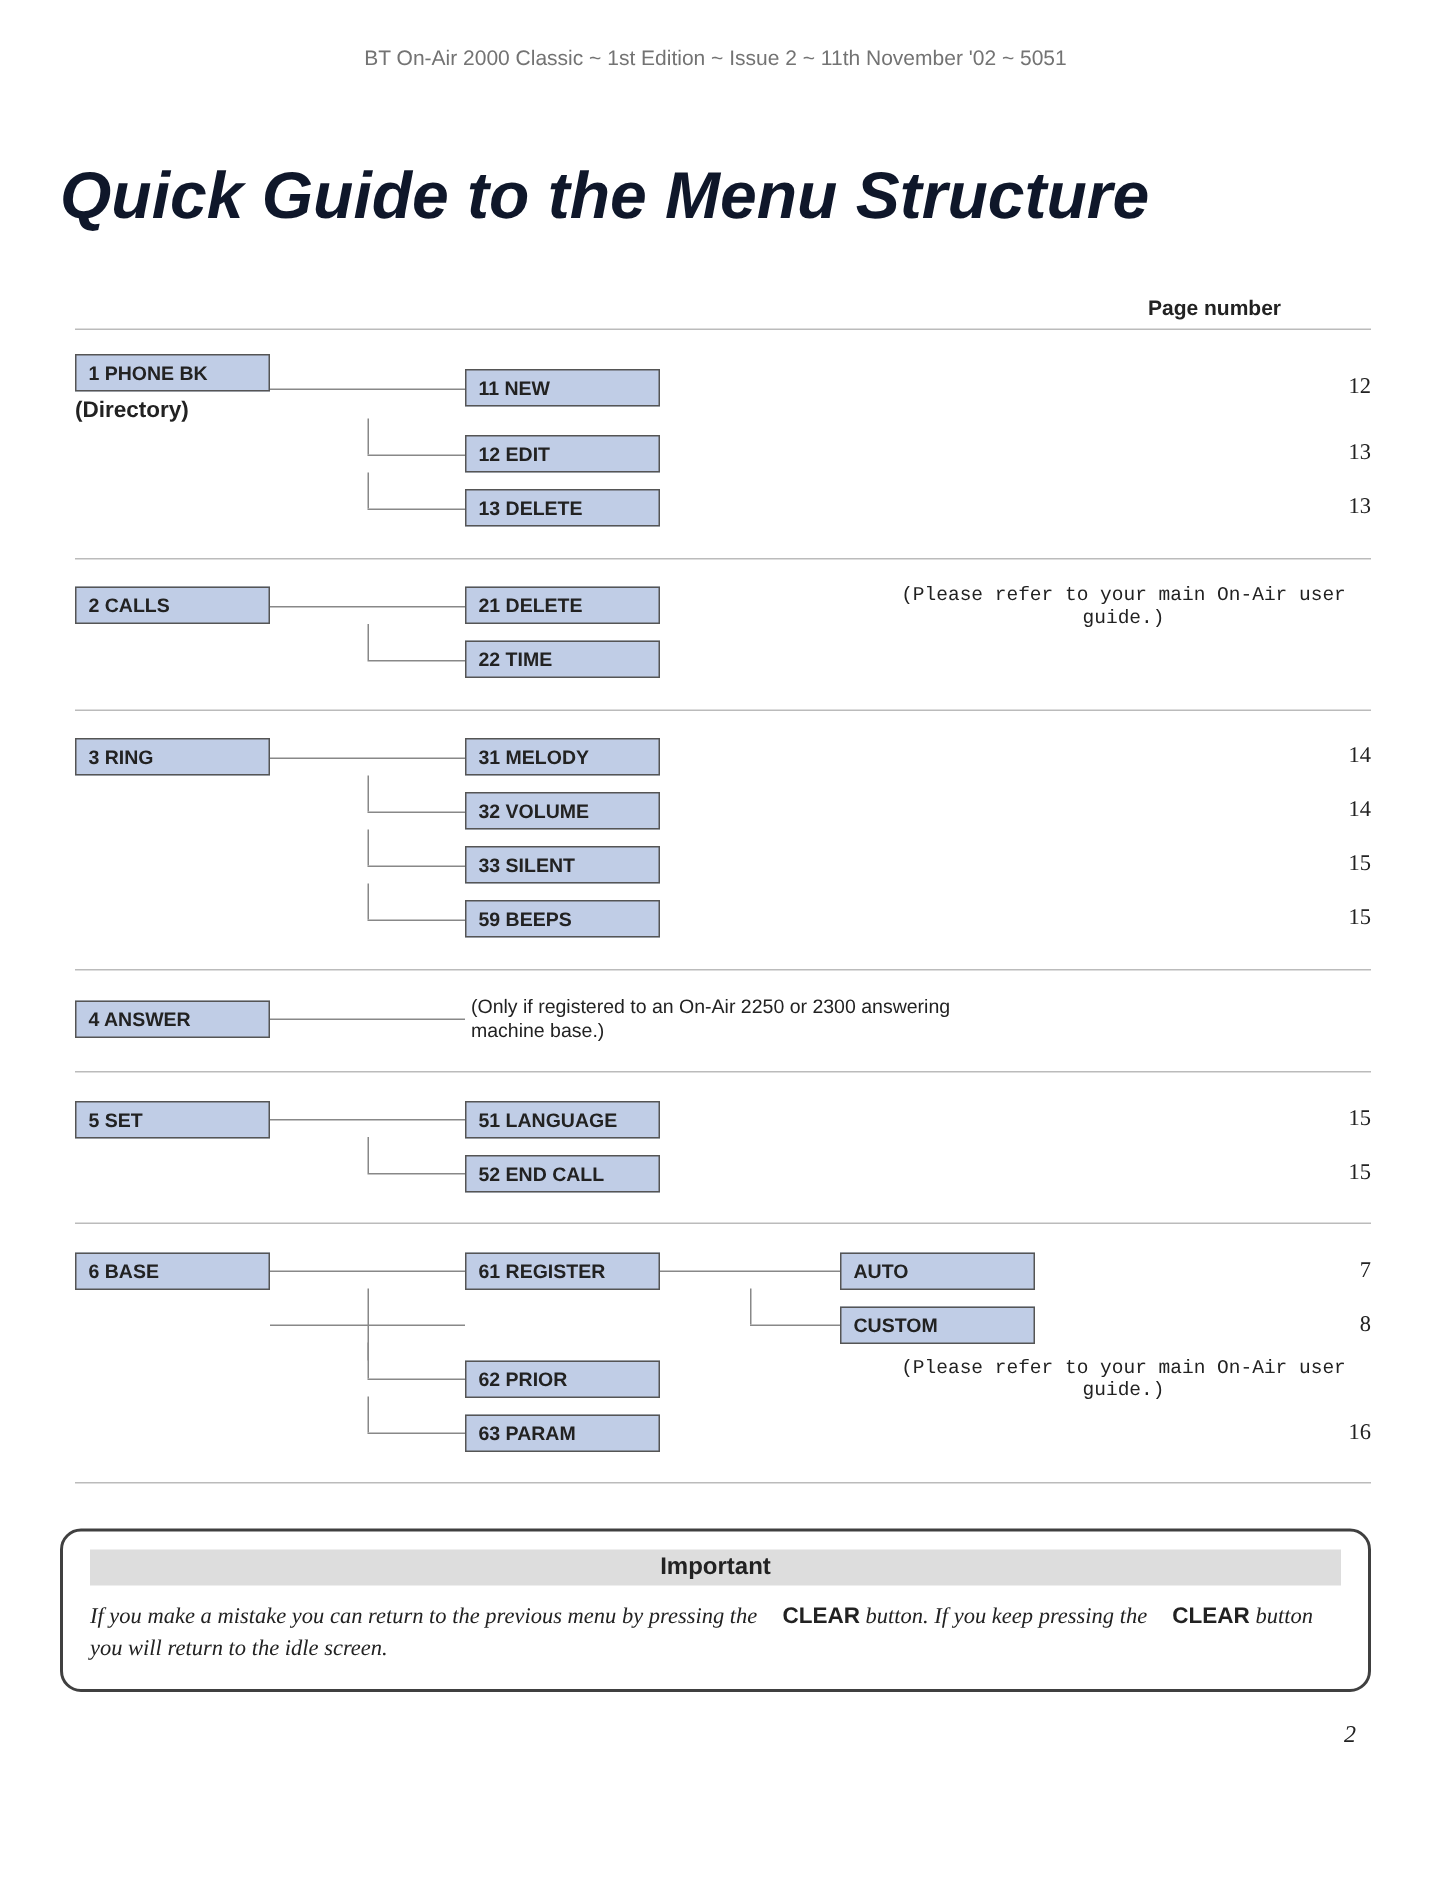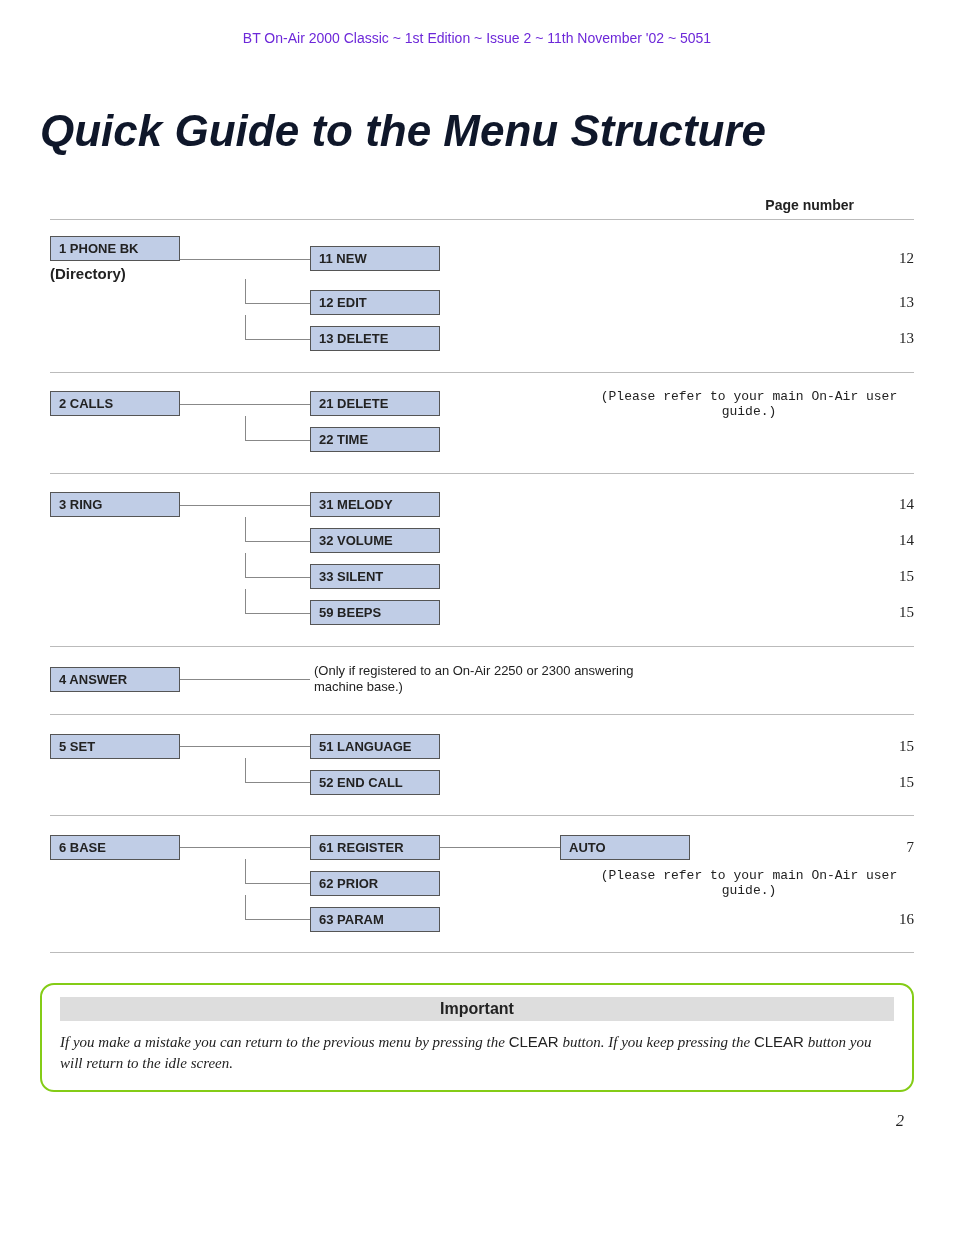--- a/index.html
+++ b/index.html
@@ -8,21 +8,21 @@
     padding: 30px 40px;
     background: #fff;
     color: #222;
     width: 954px;
     box-sizing: border-box;
   }
   .header-line {
     text-align: center;
     font-family: Verdana, Arial, sans-serif;
     font-size: 14px;
-    color: #6d28d9;
+    color: #737373;
     margin-bottom: 60px;
   }
   h1.title {
     font-family: 'Trebuchet MS', 'Lucida Grande', sans-serif;
     font-style: italic;
     font-weight: bold;
     font-size: 44px;
     color: #0f172a;
     margin: 0 0 40px 0;
     line-height: 1.15;
@@ -132,41 +132,41 @@
   }
   .right-note {
     margin-left: auto;
     width: 310px;
     text-align: center;
     font-family: Liberation Mono, monospace;
     font-size: 13px;
     padding-right: 10px;
   }
   .important-box {
-    border: 2px solid #84cc16;
+    border: 2px solid #404040;
     border-radius: 14px;
     margin-top: 30px;
     padding: 12px 18px 16px 18px;
   }
   .important-title {
     background: #ddd;
     text-align: center;
     font-family: Verdana, Arial, sans-serif;
     font-weight: bold;
     font-size: 16px;
     padding: 3px 0;
     margin-bottom: 10px;
   }
   .important-body {
     font-family: Georgia, serif;
     font-style: italic;
     font-size: 15px;
     line-height: 1.4;
   }
-  .important-body .kw { font-weight: normal; font-style: normal; font-family: Verdana, Arial, sans-serif; }
+  .important-body .kw { font-weight: bold; font-style: normal; font-family: Verdana, Arial, sans-serif; margin-left: 13px; }
   .page-num {
     text-align: right;
     font-style: italic;
     font-family: Georgia, serif;
     margin-top: 20px;
     padding-right: 10px;
   }
 </style>
 </head>
 <body>
@@ -270,20 +270,28 @@
   </div>
 
   <div class="group">
     <div class="row">
       <div class="box l1">6 BASE</div>
       <div class="conn1"></div>
       <div class="box l2">61 REGISTER</div>
       <div class="conn2"></div>
       <div class="box l3">AUTO</div>
       <div class="page">7</div>
+    </div>
+    <div class="row">
+      <div class="spacer-l1"></div>
+      <div class="conn1 vert-through" style="border:none"></div>
+      <div class="spacer-l2"></div>
+      <div class="conn2 branch vert"></div>
+      <div class="box l3">CUSTOM</div>
+      <div class="page">8</div>
     </div>
     <div class="row">
       <div class="spacer-l1"></div>
       <div class="conn1 branch vert"></div>
       <div class="box l2">62 PRIOR</div>
       <div class="right-note">(Please refer to your main On-Air user guide.)</div>
     </div>
     <div class="row">
       <div class="spacer-l1"></div>
       <div class="conn1 branch vert"></div>

